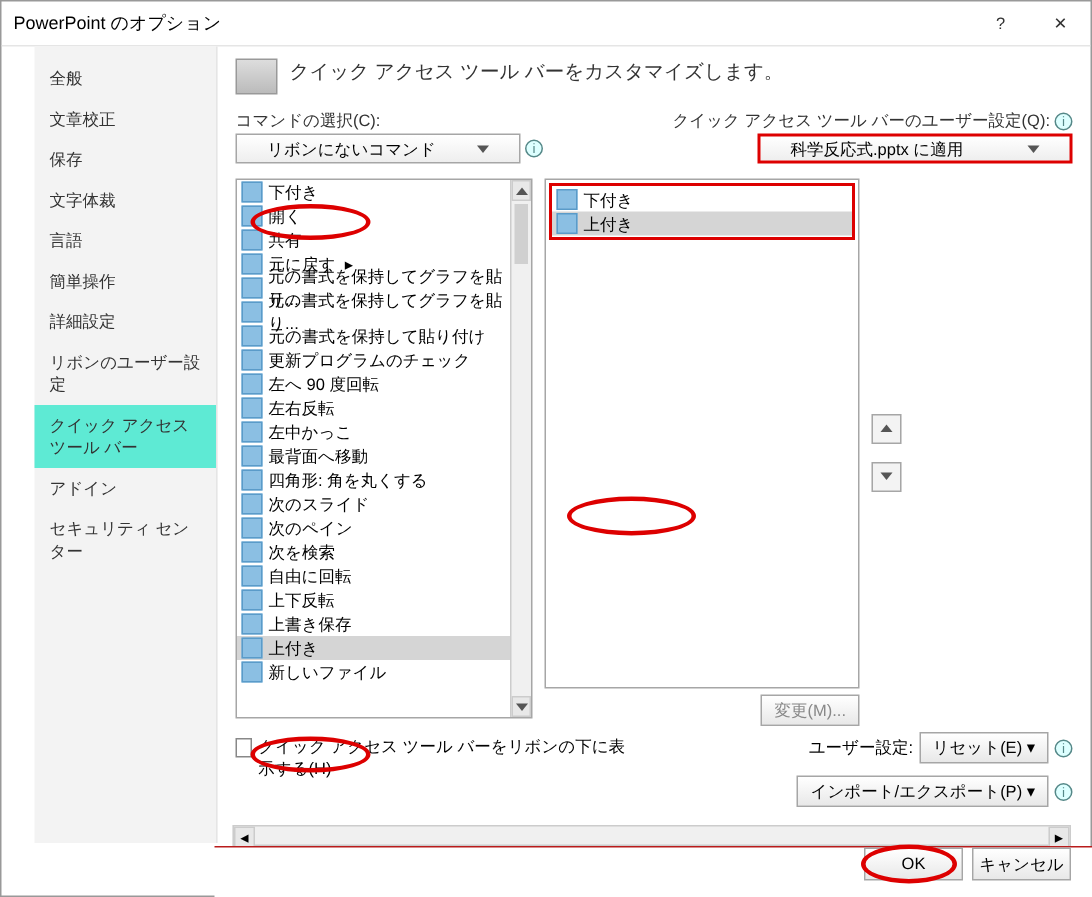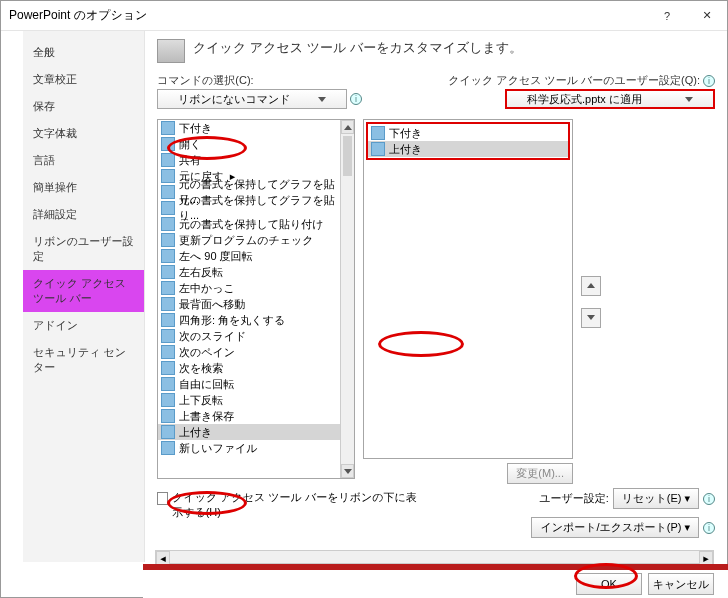--- a/index.html
+++ b/index.html
@@ -4,21 +4,21 @@
 <style>
 * { box-sizing: border-box; font-family: "Meiryo UI", "Yu Gothic UI", sans-serif; font-size: 11px; }
 body { margin: 0; background: #fff; width: 728px; height: 598px; border: 1px solid #999; overflow: hidden; }
 .titlebar { height: 30px; display: flex; align-items: center; justify-content: space-between; padding: 0 0 0 8px; border-bottom: 1px solid #e5e5e5; }
 .titlebar-title { font-size: 12px; }
 .titlebar-btns { display: flex; }
 .titlebar-btn { width: 40px; height: 30px; display: flex; align-items: center; justify-content: center; color: #333; }
 .main { display: flex; height: 531px; }
 .sidebar { width: 122px; background: #f3f3f3; border-right: 1px solid #e5e5e5; padding-top: 8px; margin-left: 22px; }
 .sidebar-item { padding: 6px 10px; color: #333; }
-.sidebar-item.selected { background: #d946ef; }
+.sidebar-item.selected { background: #5eead4; }
 .content { flex: 1; padding: 8px 12px 0 12px; position: relative; }
 .header-row { display: flex; gap: 8px; margin-bottom: 10px; }
 .header-icon { width: 28px; height: 24px; background: linear-gradient(#ddd,#bbb); border: 1px solid #999; position: relative; }
 .header-text { font-size: 13px; color: #333; }
 .row-labels { display: flex; justify-content: space-between; margin-bottom: 1px; margin-top: 6px; }
 .lbl { color: #333; }
 .row-ctrls { display: flex; justify-content: space-between; gap: 12px; }
 .combo { border: 1px solid #a6a6a6; height: 20px; background: linear-gradient(#fff,#eee); display: flex; align-items: center; padding: 0 20px; justify-content: space-between; }
 .combo.left { width: 190px; }
 .combo.right { width: 210px; }
@@ -40,21 +40,21 @@
 .list-right { height: 340px; border: 1px solid #a6a6a6; position: relative; }
 .redbox-r { border: 2px solid #d00; margin: 2px; padding: 1px 0; }
 .li-r { display: flex; align-items: center; height: 16px; gap: 4px; padding: 0 3px; }
 .li-r.selected { background: #d5d5d5; }
 .updown { width: 20px; display: flex; flex-direction: column; gap: 12px; align-items: center; justify-content: center; }
 .sq-btn { width: 20px; height: 20px; border: 1px solid #a6a6a6; background: #f3f3f3; display: flex; align-items: center; justify-content: center; }
 .arrow-up { width: 0; height: 0; border-left: 4px solid transparent; border-right: 4px solid transparent; border-bottom: 5px solid #555; }
 .cb-row { display: flex; align-items: flex-start; gap: 4px; margin-top: 6px; width: 260px; }
 .cb { width: 13px; height: 13px; border: 1px solid #888; background: #fff; margin-top: 2px; }
 .user-row { display: flex; align-items: center; justify-content: flex-start; gap: 4px; margin-top: 4px; }
-.footer { position: absolute; bottom: 0; left: 143px; right: 0; height: 34px; border-top: 6px solid #b91c1c; display: flex; justify-content: flex-end; align-items: center; padding: 0 14px; gap: 6px; background: #fff; }
+.footer { position: absolute; bottom: 0; left: 143px; right: 0; height: 34px; border-top: 1px solid #b91c1c; display: flex; justify-content: flex-end; padding: 0 14px; gap: 6px; background: #fff; }
 .footer-btn { width: 66px; height: 22px; border: 1px solid #a6a6a6; background: linear-gradient(#fff,#e8e8e8); display: flex; align-items: center; justify-content: center; }
 .hscroll { position: absolute; bottom: 34px; left: 155px; right: 14px; height: 14px; background: #f0f0f0; border: 1px solid #ccc; display:flex; justify-content:space-between;}
 .red-ellipse { border: 3px solid #d00; border-radius: 50%; position: absolute; }
 .e1 { width: 80px; height: 24px; left: 167px; top: 136px; pointer-events:none;}
 .e2 { width: 80px; height: 24px; left: 167px; top: 491px; pointer-events:none;}
 .e3 { width: 86px; height: 26px; left: 378px; top: 331px; pointer-events:none;}
 .e4 { width: 64px; height: 26px; left: 574px; top: 563px; pointer-events:none;}
 .info-icon{width:12px;height:12px;border:1px solid #588;border-radius:50%;color:#588;text-align:center;line-height:10px;font-size:9px;background:#dff;}
 .right-below{display:flex;flex-direction:column;align-items:flex-end;gap:4px;}
 .arrow-rt{width:10px;display:inline-block;text-align:center;}

